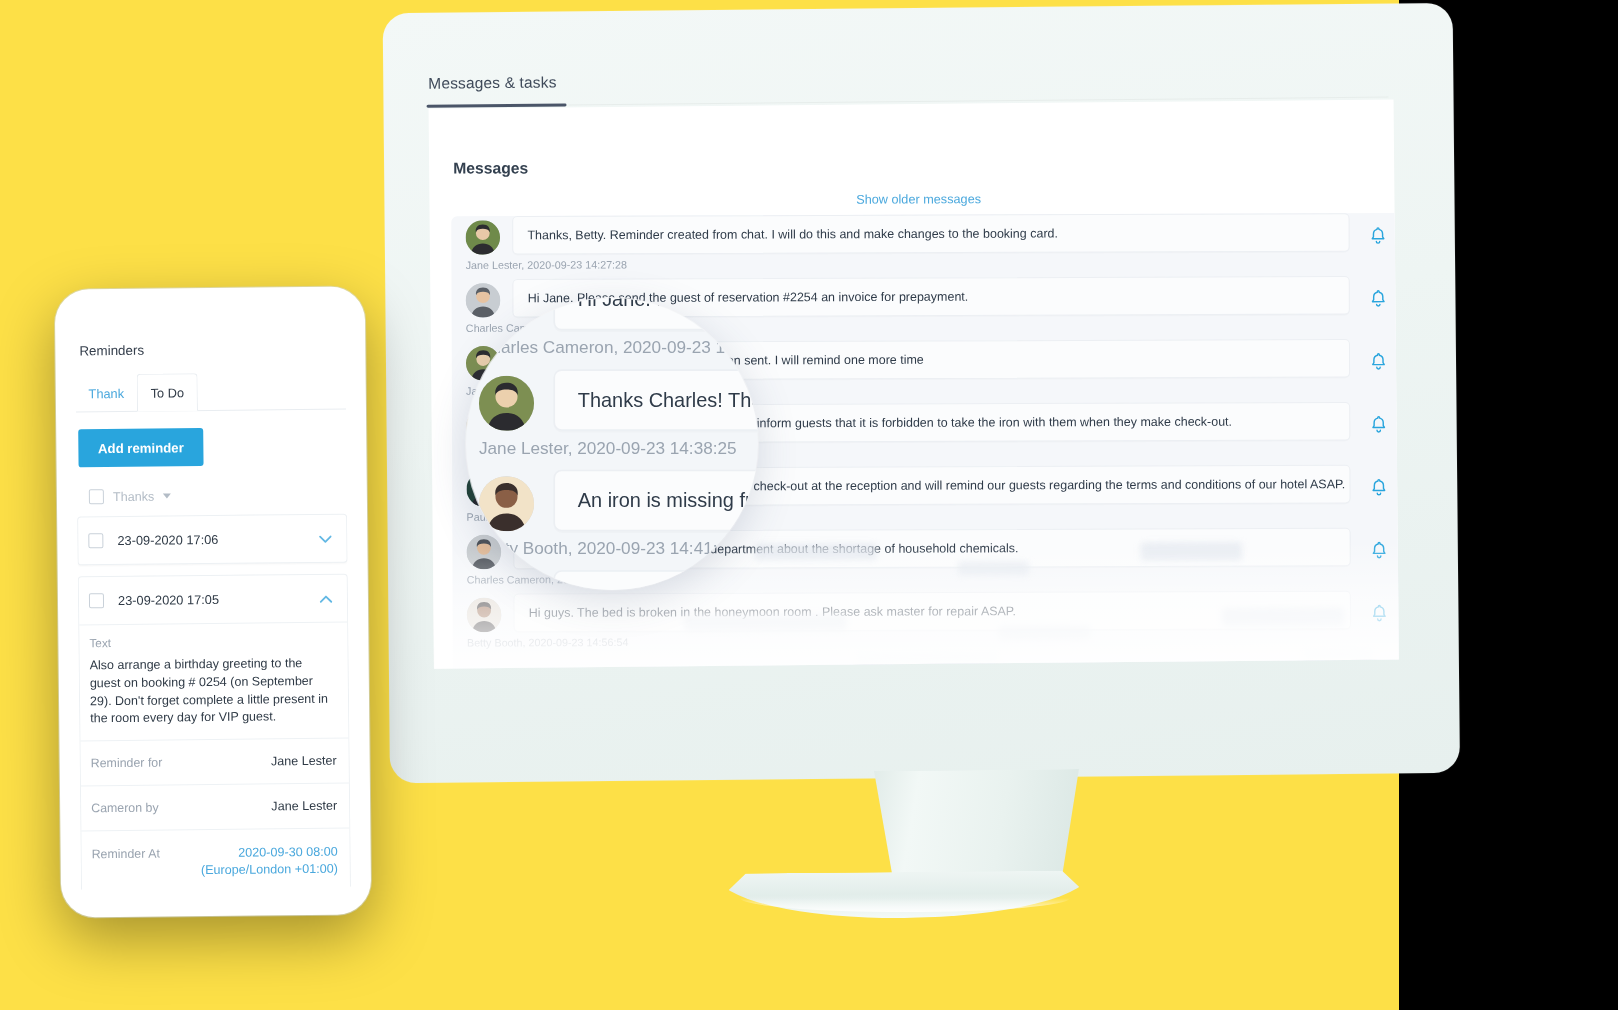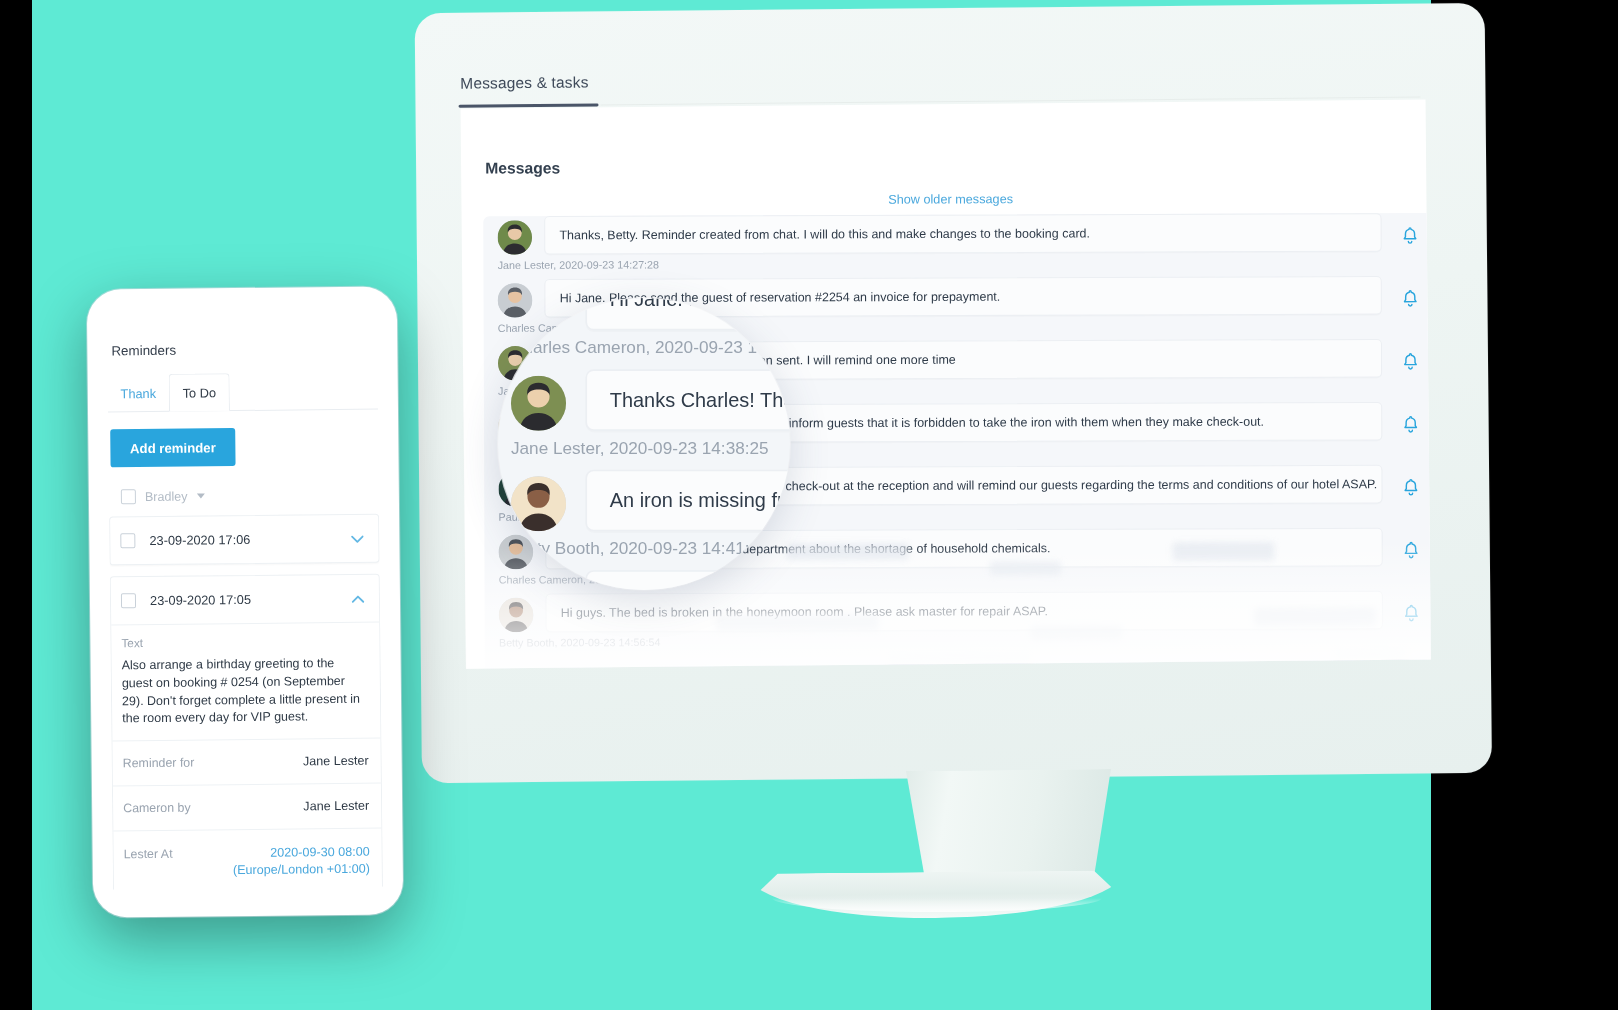--- a/index.html
+++ b/index.html
@@ -2,21 +2,21 @@
 <html><head>
 <meta charset="utf-8">
 <style>
   * { box-sizing: border-box; margin: 0; padding: 0; }
   html, body {
     width: 1618px; height: 1010px;
     background: #000;
     overflow: hidden;
     font-family: "Liberation Sans", sans-serif;
   }
-  .stage { position: relative; width: 1399px; height: 1010px; background: #5eead4; margin-left: 32px; }
+  .stage { position: relative; width: 1399px; height: 1010px; background: #fde047; }
 
   
   .monitor {
     position: absolute;
     left: 390px; top: 8px;
     width: 1070px; height: 770px;
     transform: rotate(-0.55deg);
     transform-origin: 50% 100%;
   }
   .monitor-body {
@@ -468,21 +468,21 @@
 
       <div class="ph-tabs">
         <div class="ph-tab">Thank</div>
         <div class="ph-tab active">To Do</div>
       </div>
 
       <button class="ph-btn">Add reminder</button>
 
       <div class="ph-sorthdr">
         <span class="cb"></span>
-        <span>Bradley</span>
+        <span>Thanks</span>
         <span class="caret-dn"></span>
       </div>
 
       
       <div class="rem-card">
         <div class="rem-head">
           <span class="cb"></span>
           <span class="rem-date">23-09-2020 17:06</span>
           <span class="chev">
             <svg viewBox="0 0 24 24" fill="none" stroke="#63b8e4" stroke-width="2.4" stroke-linecap="round" stroke-linejoin="round">
@@ -510,21 +510,21 @@
           </div>
           <div class="rem-kv">
             <span class="k">Reminder for</span>
             <span class="v">Jane Lester</span>
           </div>
           <div class="rem-kv">
             <span class="k">Cameron by</span>
             <span class="v">Jane Lester</span>
           </div>
           <div class="rem-kv">
-            <span class="k">Lester At</span>
+            <span class="k">Reminder At</span>
             <span class="v link">
               <span>2020-09-30 08:00</span><br>
               <span>(Europe/London +01:00)</span>
             </span>
           </div>
         </div>
       </div>
 
     </div>
   </div>

